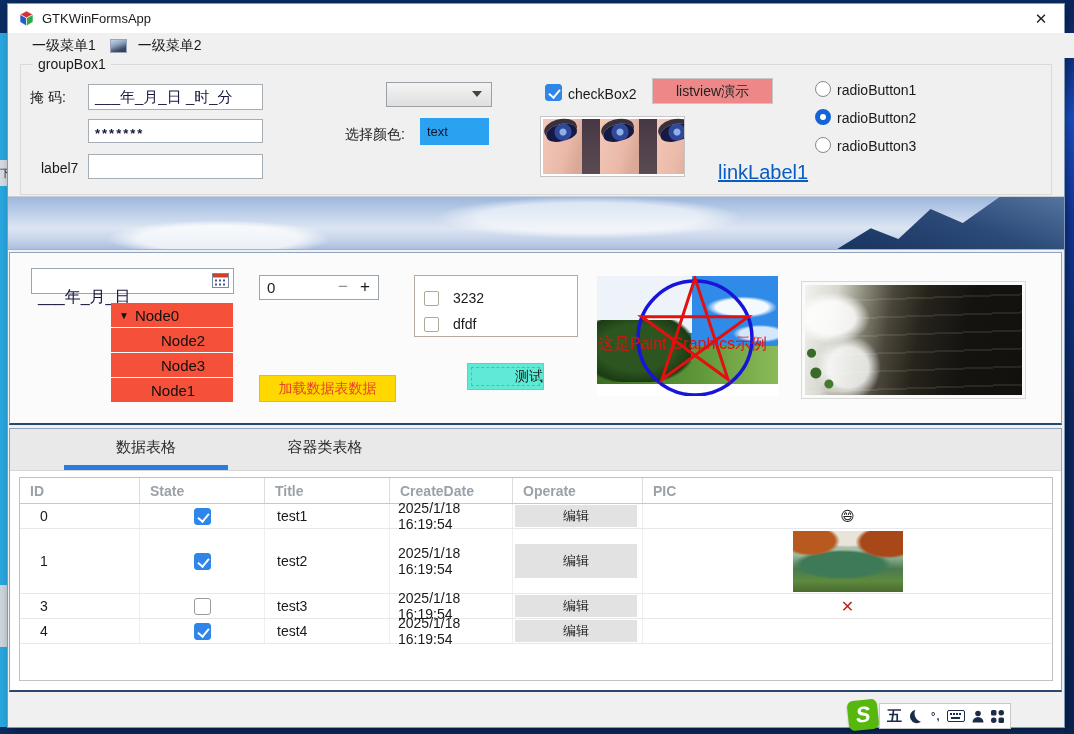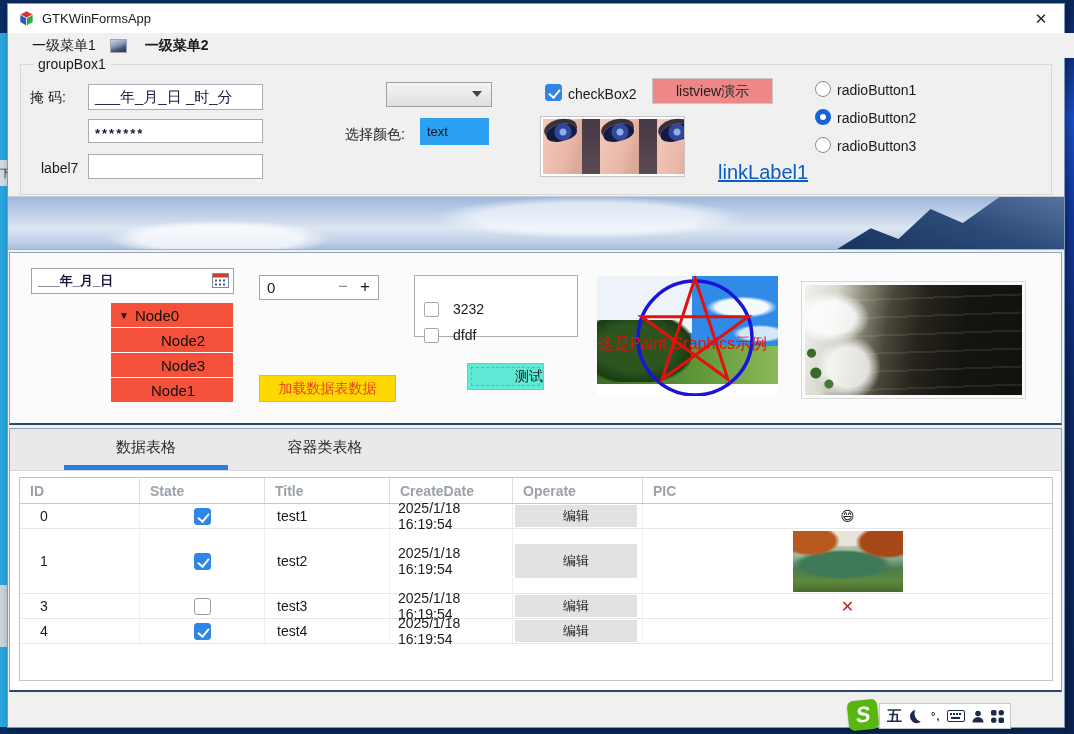--- a/index.html
+++ b/index.html
@@ -80,22 +80,22 @@
       radial-gradient(ellipse 160px 26px at 20% 80%, rgba(255,255,255,.75) 0 50%, transparent 70%),
       radial-gradient(ellipse 220px 30px at 55% 40%, rgba(255,255,255,.6) 0 50%, transparent 70%),
       linear-gradient(180deg,#9db8dd 0%,#c2d2ea 35%,#dde6f2 60%,#c2d0e8 85%,#a9bede 100%); }
   .mountain { position:absolute; right:0; top:0; width:230px; height:54px;
     background:linear-gradient(200deg,#54749e 0%,#2c4a78 45%,#17335e 100%);
     clip-path:polygon(0 100%, 16% 58%, 28% 78%, 42% 22%, 56% 48%, 72% 0, 100% 0, 100% 100%); }
 
   
   .panel { background:#fbfbfb; border:1px solid #90a4bc; border-bottom:2px solid #27476f; }
   .panel1 { left:1px; top:248px; width:1053px; height:173px; }
-  .date-input { background:#fff; border:1px solid #9aa5ad; font-size:13px;
-    padding:3px 6px 0 6px; color:#14143c;font-weight:bold; }
+  .date-input { background:#fff; border:1px solid #9aa5ad; font-size:16px;
+    padding:18px 6px 0 6px; color:#14143c; }
   .tree-node { height:24px; background:#f4503a; margin-bottom:1px; font-size:15px;
     color:#101010; display:flex; align-items:center; }
   .tree-arrow { font-size:10px; margin:0 6px 0 8px; color:#101010; }
   .numeric { background:#fff; border:1px solid #9aa5ad; font-size:15px; }
   .numeric .val { position:absolute; left:7px; top:3px; }
   .numeric .minus { position:absolute; right:30px; top:1px; color:#909090; font-size:17px; }
   .numeric .plus  { position:absolute; right:8px;  top:1px; color:#1a1a1a; font-size:17px; }
   .checklist { background:#fff; border:1px solid #b4aca2; }
   .chk-item { display:flex; align-items:center; height:26px; padding-left:9px; font-size:14px; }
   .chk-box { width:15px; height:15px; border:1px solid #b0a79c; background:#fff;
@@ -196,21 +196,21 @@
       </svg>
     </span>
     <span class="title">GTKWinFormsApp</span>
     <span class="close-btn">✕</span>
   </div>
 
   
   <div class="abs menubar">
     <span class="menu-item">一级菜单1</span>
     <span class="menu-img"></span>
-    <span class="menu-item" style="padding-left:17px;font-weight:bold;">一级菜单2</span>
+    <span class="menu-item" style="padding-left:10px;">一级菜单2</span>
   </div>
 
   
   <div class="abs groupbox">
     <span class="groupbox-label">groupBox1</span>
   </div>
 
   <span class="abs lbl" style="left:22px; top:85px;">掩 码:</span>
   <div class="abs tb" style="left:80px; top:80px; width:175px; height:26px;">___年_月_日 _时_分</div>
   <div class="abs tb" style="left:80px; top:115px; width:175px; height:24px; font-weight:bold; letter-spacing:2px; font-size:13px; padding-top:6px;">*******</div>
@@ -286,21 +286,21 @@
         <span>Node1</span>
       </div>
     </div>
 
     <div class="abs numeric" style="left:249px; top:22px; width:120px; height:25px;">
       <span class="val">0</span>
       <span class="minus">−</span>
       <span class="plus">+</span>
     </div>
 
-    <div class="abs checklist" style="left:404px; top:22px; width:164px; height:62px; padding-top:20px;">
+    <div class="abs checklist" style="left:404px; top:22px; width:164px; height:62px; padding-top:9px;">
       <div class="chk-item">
         <span class="chk-box"></span>
         <span>3232</span>
       </div>
       <div class="chk-item">
         <span class="chk-box"></span>
         <span>dfdf</span>
       </div>
     </div>
 

